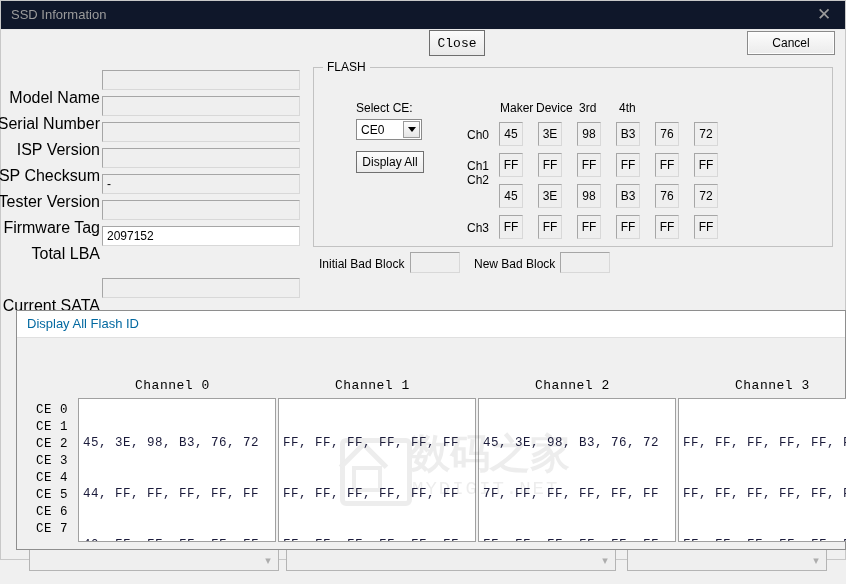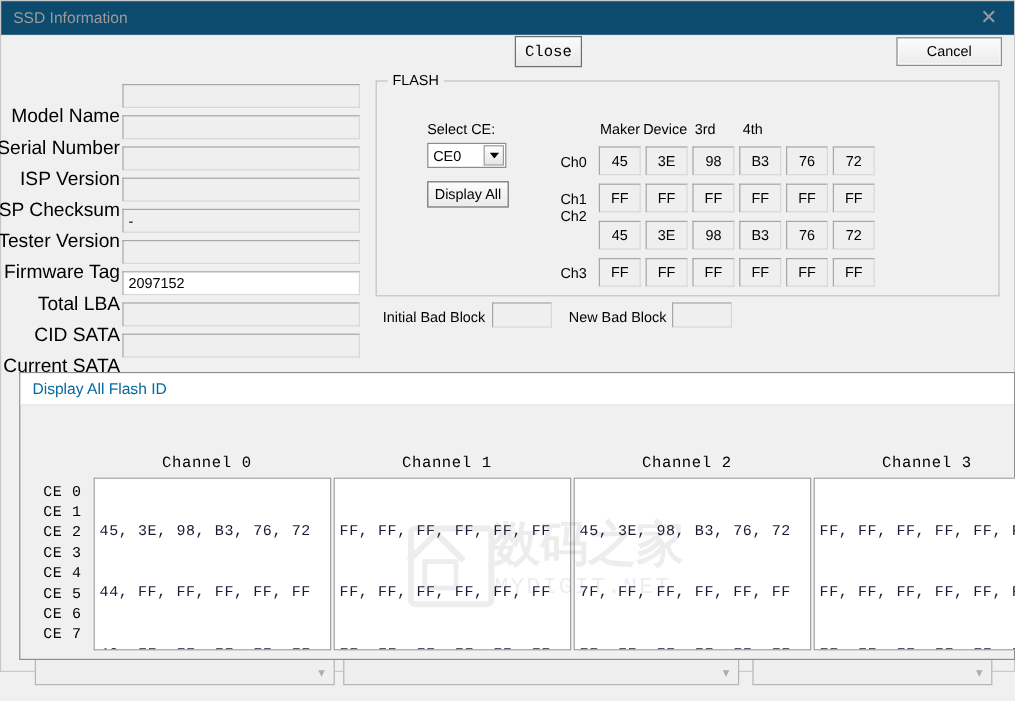--- a/index.html
+++ b/index.html
@@ -15,21 +15,21 @@
 
   
   #ssd-window{
     position:absolute;left:0;top:0;width:846px;height:560px;
     background:#f0f0f0;
     border:1px solid #c8c8c8;
     box-sizing:border-box;
   }
   #ssd-titlebar{
     position:absolute;left:0;top:0;right:0;height:28px;
-    background:#0c4a6e;
+    background:#0f172a;
     border-bottom:1px solid #e8e8e8;
     text-decoration:underline;
   }
   #ssd-title{
     position:absolute;left:10px;top:6px;
     font-size:13px;color:#9b9b9b;
     font-family:"Liberation Sans", sans-serif;
   }
   #ssd-close{
     position:absolute;right:10px;top:4px;width:22px;height:20px;
@@ -99,21 +99,21 @@
     background:linear-gradient(#fcfcfc,#ebebeb);
     border:1px solid #707070;
     font-size:12px;
     display:flex;align-items:center;justify-content:center;
     box-sizing:border-box;cursor:default;
   }
 
   .colhdr{position:absolute;top:100px;font-size:12px;}
   .chlabel{position:absolute;font-size:12px;}
   .cell{
-    position:absolute;width:35px;height:24px;
+    position:absolute;width:24px;height:24px;
     background:#efefef;
     border:1px solid #a6a6a6;
     border-right-color:#d8d8d8;border-bottom-color:#d8d8d8;
     box-sizing:border-box;
     font-size:12px;
     display:flex;align-items:center;justify-content:center;
   }
 
   
   #ibb-label{position:absolute;left:318px;top:256px;font-size:12px;}
@@ -252,24 +252,20 @@
     <span class="field-label">Tester Version</span>
     <div class="field-input">-</div>
   </div>
   <div class="field-row" style="top:199px">
     <span class="field-label">Firmware Tag</span>
     <div class="field-input"></div>
   </div>
   <div class="field-row" style="top:225px">
     <span class="field-label">Total LBA</span>
     <div class="field-input filled">2097152</div>
-  </div>
-  <div class="field-row" style="top:251px">
-    <span class="field-label">CID SATA</span>
-    <div class="field-input"></div>
   </div>
   <div class="field-row" style="top:277px">
     <span class="field-label">Current SATA</span>
     <div class="field-input"></div>
   </div>
 
   <div id="flash-group"></div>
   <div id="flash-legend">FLASH</div>
 
   <div id="select-ce-label">Select CE:</div>

